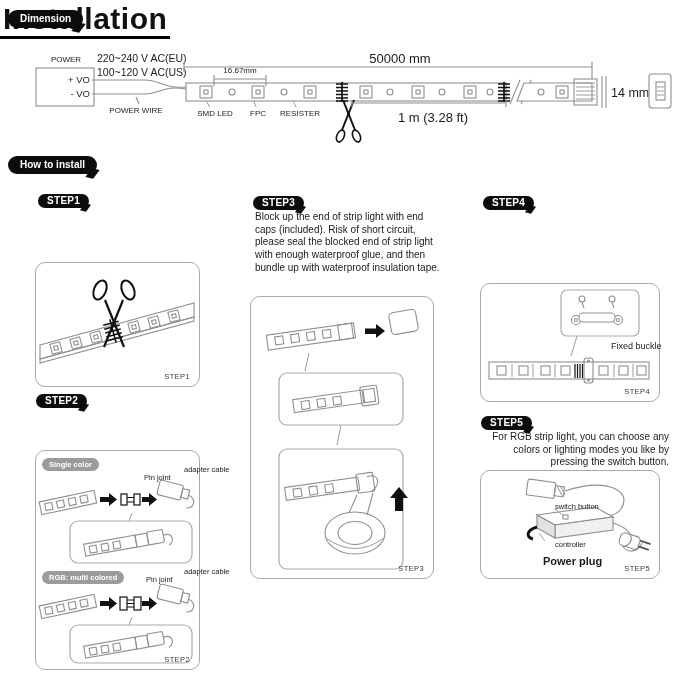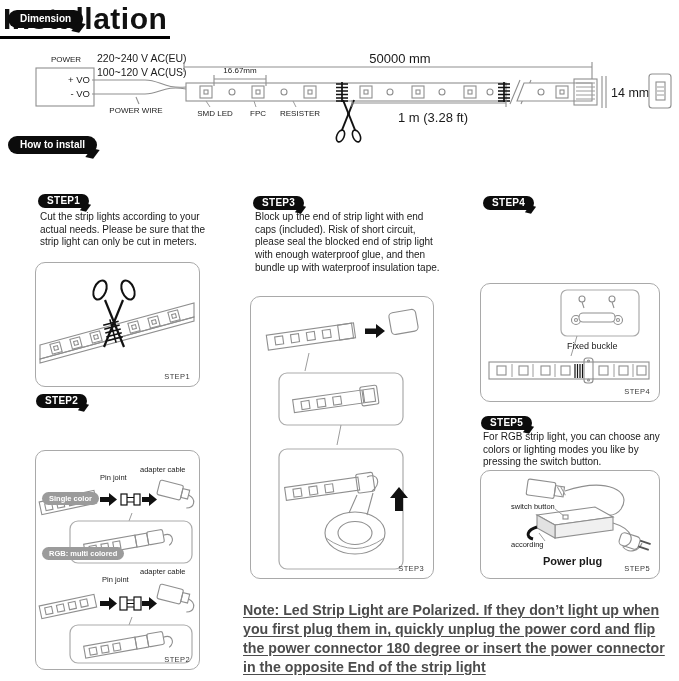--- a/index.html
+++ b/index.html
@@ -15,21 +15,21 @@
   .step-badge{position:absolute;background:#0c0c0c;color:#fff;font-weight:bold;font-size:10px;
           padding:1px 9px 2px;border-radius:9px;z-index:2;white-space:nowrap;letter-spacing:.3px;}
   .step-badge::after{content:"";position:absolute;right:0;bottom:-3px;width:7px;height:7px;
           background:#0c0c0c;transform:skewX(-28deg) rotate(12deg);z-index:-1;}
   .step-text{position:absolute;margin:0;font-size:10px;line-height:1.27;color:#1a1a1a;}
   .figure{position:absolute;border:1.4px solid #a9a9a9;border-radius:10px;background:#fff;}
   .figure svg{position:absolute;left:0;top:0;}
   .fig-label{position:absolute;right:9px;bottom:5px;font-size:7.5px;color:#3a3a3a;letter-spacing:.4px;}
   .pill{position:absolute;background:#9b9b9b;color:#fff;font-size:7.5px;font-weight:bold;
         padding:1.5px 7px 2px;border-radius:8px;white-space:nowrap;z-index:2;}
-  .minilabel{position:absolute;font-size:7.5px;color:#1a1a1a;white-space:nowrap;z-index:2;}
+  .minilabel{position:absolute;font-size:7.5px;color:#1a1a1a;white-space:nowrap;z-index:2;margin-left:44px;}
   .fig-caption{position:absolute;font-size:11px;color:#1a1a1a;white-space:nowrap;z-index:2;font-weight:bold;}
   .note{position:absolute;margin:0;font-weight:bold;font-size:14.2px;line-height:1.33;color:#4c4c4c;
         text-decoration:underline;text-underline-offset:2px;}
   .dim-svg{position:absolute;left:0;top:46px;}
   svg text{font-family:"Liberation Sans",sans-serif;fill:#1a1a1a;}
   .t8{font-size:8px;}  .t9{font-size:9.5px;}  .t10{font-size:10.5px;}
   .t12{font-size:12.5px;} .t13{font-size:13px;}
   .ln{stroke:#8f8f8f;fill:none;stroke-width:1.1;}
   .lnl{stroke:#9c9c9c;fill:none;stroke-width:1;}
   .dk{stroke:#111;fill:none;}
@@ -138,24 +138,23 @@
       <path class="ln" d="M602,30 V62 M606,30 V62"></path>
       <text class="t12" x="611" y="51">14 mm</text>
     </g>
     <g>
       <rect x="649" y="28" width="22" height="34" rx="3" class="ln" fill="#fff"></rect>
       <rect x="656" y="36" width="9" height="18" class="ln"></rect>
       <path class="lnl" d="M657,41 H664 M657,45 H664 M657,49 H664"></path>
     </g>
   </svg>
 
-  <div class="bubble" style="left:8px;top:136px;">How to install</div>
+  <div class="bubble" style="left:8px;top:156px;">How to install</div>
 
   <div class="step-badge" style="left:38px;top:194px;">STEP1</div>
-  <p class="step-text" style="left:40px;top:211px;width:170px;">Cut the strip lights according to your actual needs. Please be sure that the strip light can only be cut in meters.</p>
   <div class="figure" style="left:35px;top:262px;width:163px;height:123px;">
     <svg width="163" height="123" viewBox="0 0 163 123">
       <g>
         <polygon points="4,96 158,54 158,58 4,100" fill="#e2e2e2" class="ln"></polygon>
         <polygon points="4,82 158,40 158,54 4,96" fill="#fafafa" class="ln"></polygon>
         <g class="ln">
           <g transform="rotate(-15 20 85)">
               <rect x="15" y="80" width="10" height="10" fill="#fff"></rect>
               <rect x="18" y="83" width="4" height="4"></rect>
             </g>
@@ -190,24 +189,24 @@
         <circle cx="78" cy="60" r="1.6" fill="#111" stroke="none"></circle>
         <ellipse cx="64" cy="27" rx="6" ry="10" transform="rotate(22 64 27)" stroke-width="2"></ellipse>
         <ellipse cx="92" cy="27" rx="6" ry="10" transform="rotate(-22 92 27)" stroke-width="2"></ellipse>
       </g>
     </svg>
     <span class="fig-label">STEP1</span>
   </div>
 
   <div class="step-badge" style="left:36px;top:394px;">STEP2</div>
   <div class="figure" style="left:35px;top:450px;width:163px;height:218px;">
-    <div class="pill" style="left:6px;top:7px;margin-top:34px;">Single color</div>
+    <div class="pill" style="left:6px;top:7px;">Single color</div>
     <div class="minilabel" style="left:64px;top:22px;">Pin joint</div>
     <div class="minilabel" style="left:104px;top:14px;">adapter cable</div>
-    <div class="pill" style="left:6px;top:96px;">RGB: multi colored</div>
+    <div class="pill" style="left:6px;top:120px;">RGB: multi colored</div>
     <div class="minilabel" style="left:66px;top:124px;">Pin joint</div>
     <div class="minilabel" style="left:104px;top:116px;">adapter cable</div>
     <svg width="163" height="218" viewBox="0 0 163 218">
 
       <g transform="rotate(-12 32 52)">
         <rect x="4" y="45" width="56" height="13" fill="#efefef" class="ln"></rect>
         <rect x="9" y="48" width="7" height="7" fill="#fff" class="ln"></rect>
           <rect x="21" y="48" width="7" height="7" fill="#fff" class="ln"></rect>
         <rect x="33" y="48" width="7" height="7" fill="#fff" class="ln"></rect>
           <rect x="45" y="48" width="7" height="7" fill="#fff" class="ln"></rect>
@@ -353,24 +352,24 @@
         </g>
         <rect x="103" y="74" width="9" height="25" rx="3" fill="#fff" class="ln"></rect>
         <circle cx="107.5" cy="77" r="1" class="ln"></circle>
           <circle cx="107.5" cy="96" r="1" class="ln"></circle>
       </g>
     </svg>
     <span class="fig-label">STEP4</span>
   </div>
 
   <div class="step-badge" style="left:481px;top:416px;">STEP5</div>
-  <p class="step-text" style="left:483px;top:431px;width:186px;">For RGB strip light, you can choose any colors or lighting modes you like by pressing the switch button.</p>
+  <p class="step-text" style="left:483px;top:431px;width:186px;text-align:right;">For RGB strip light, you can choose any colors or lighting modes you like by pressing the switch button.</p>
   <div class="figure" style="left:480px;top:470px;width:178px;height:107px;">
     <div class="minilabel" style="left:30px;top:31px;">switch button</div>
-    <div class="minilabel" style="left:30px;top:69px;">according</div>
+    <div class="minilabel" style="left:30px;top:69px;">controller</div>
     <div class="fig-caption" style="left:62px;top:84px;">Power plug</div>
     <svg width="178" height="107" viewBox="0 0 178 107">
       <g transform="rotate(8 62 18)">
         <rect x="46" y="10" width="28" height="16" rx="2" fill="#fff" class="ln"></rect>
         <rect x="74" y="13" width="9" height="10" fill="#fff" class="ln"></rect>
         <path class="lnl" d="M76,14 L82,22 M79,13 L85,21"></path>
       </g>
       <path class="ln" d="M84,20 C126,6 152,20 140,38 C133,48 120,44 114,40"></path>
       <g stroke="#8f8f8f" stroke-width="1.1">
         <polygon points="56,44 114,36 132,46 74,54" fill="#ffffff"></polygon>
@@ -382,15 +381,14 @@
       <path class="ln" d="M132,52 C152,58 156,72 142,76 C148,83 158,80 161,72"></path>
       <g transform="rotate(18 150 72)">
         <rect x="138" y="64" width="20" height="13" rx="4" fill="#fff" class="ln"></rect>
         <path d="M158,67 H169 M158,73 H169" stroke="#555" stroke-width="1.8" fill="none"></path>
       </g>
       <path class="lnl" d="M74,38 L83,45 M64,70 L58,62"></path>
     </svg>
     <span class="fig-label">STEP5</span>
   </div>
 
-  <p class="note" style="left:243px;top:601px;width:434px;">Note: Led Strip Light are Polarized. If they don’t light up when you first plug them in, quickly unplug the power cord and flip the power connector 180 degree or insert the power connector in the opposite End of the strip light</p>
 
 </div>
 
 </body></html>

